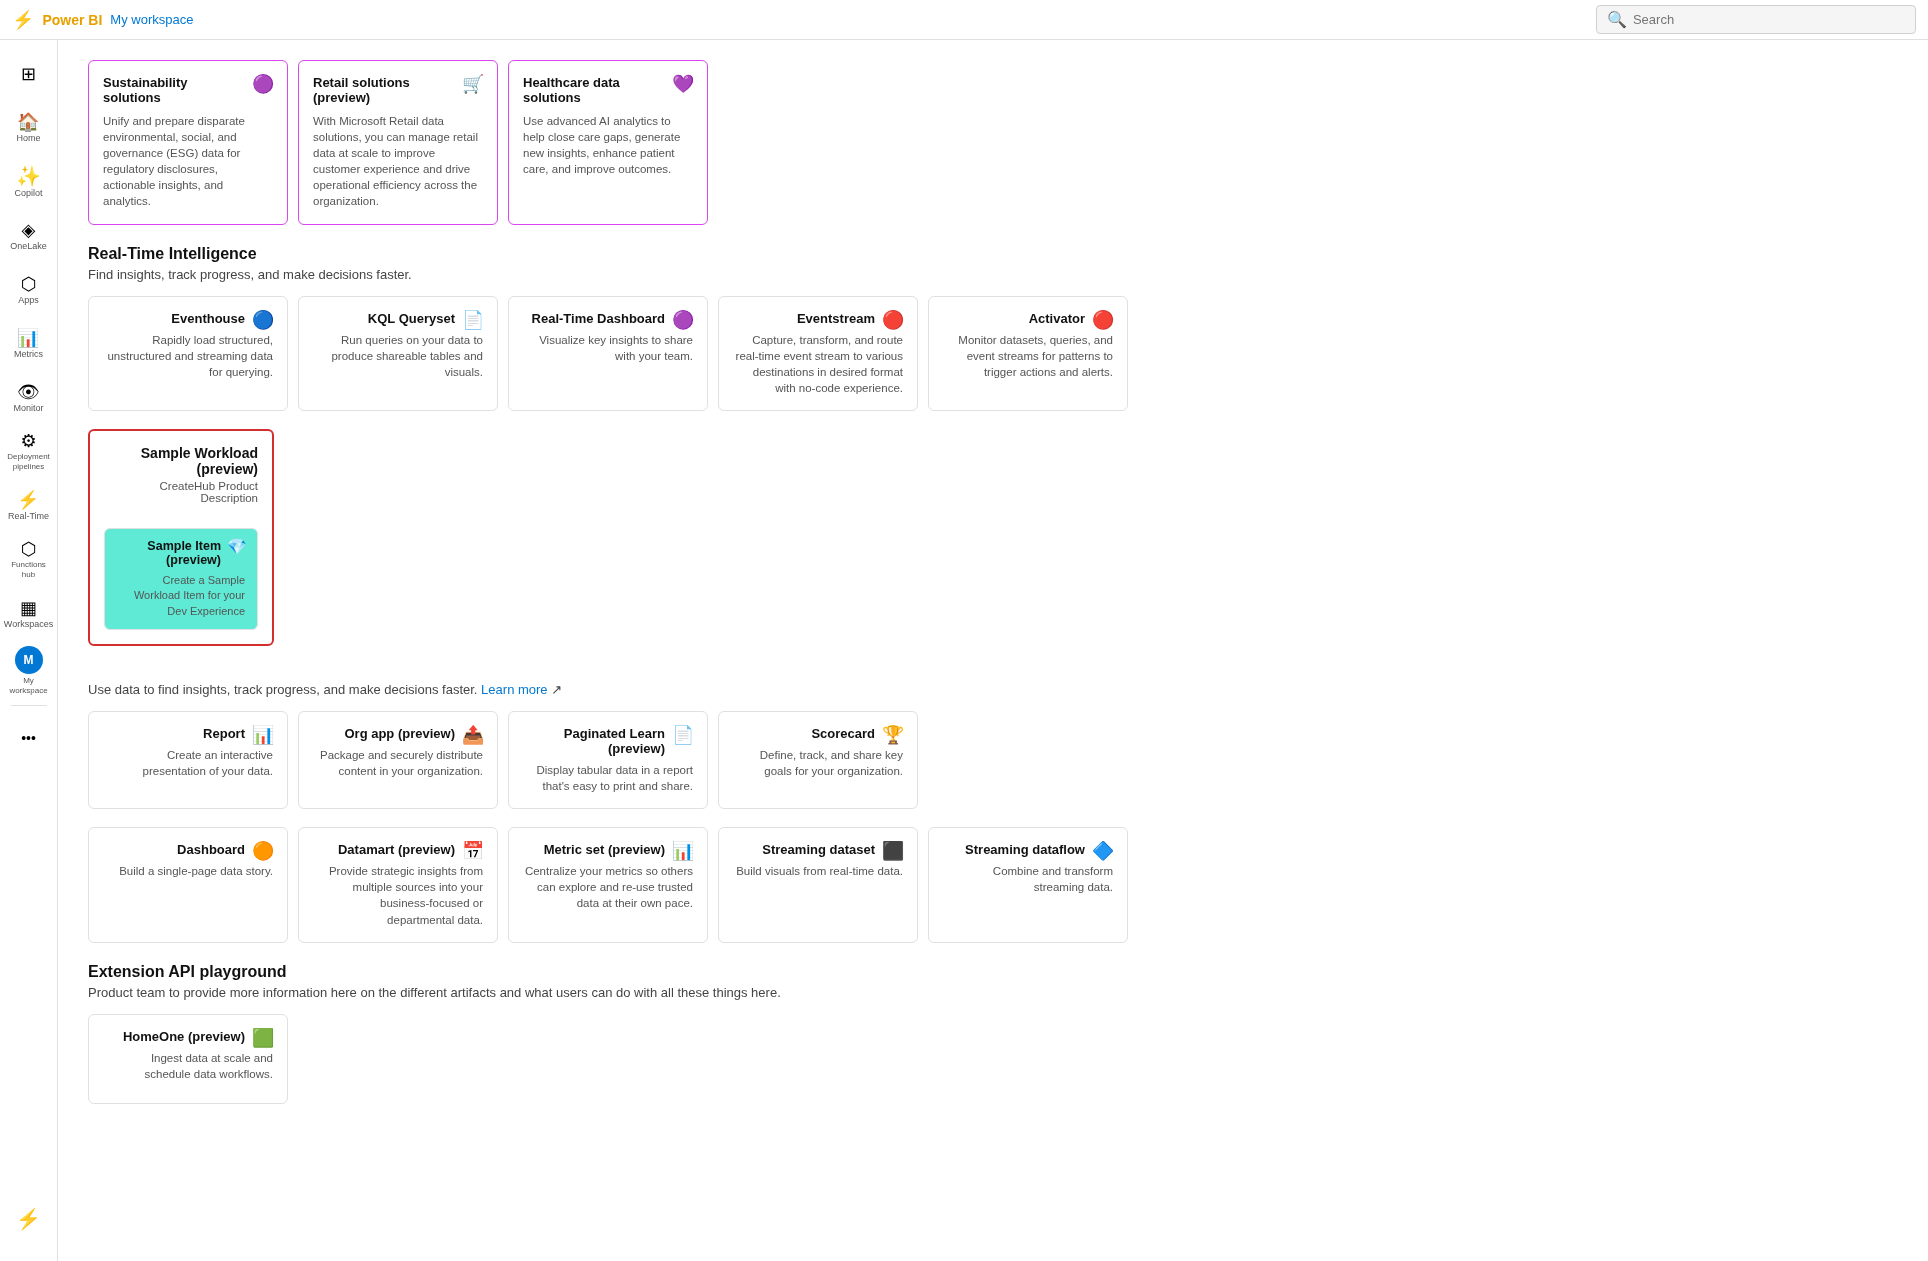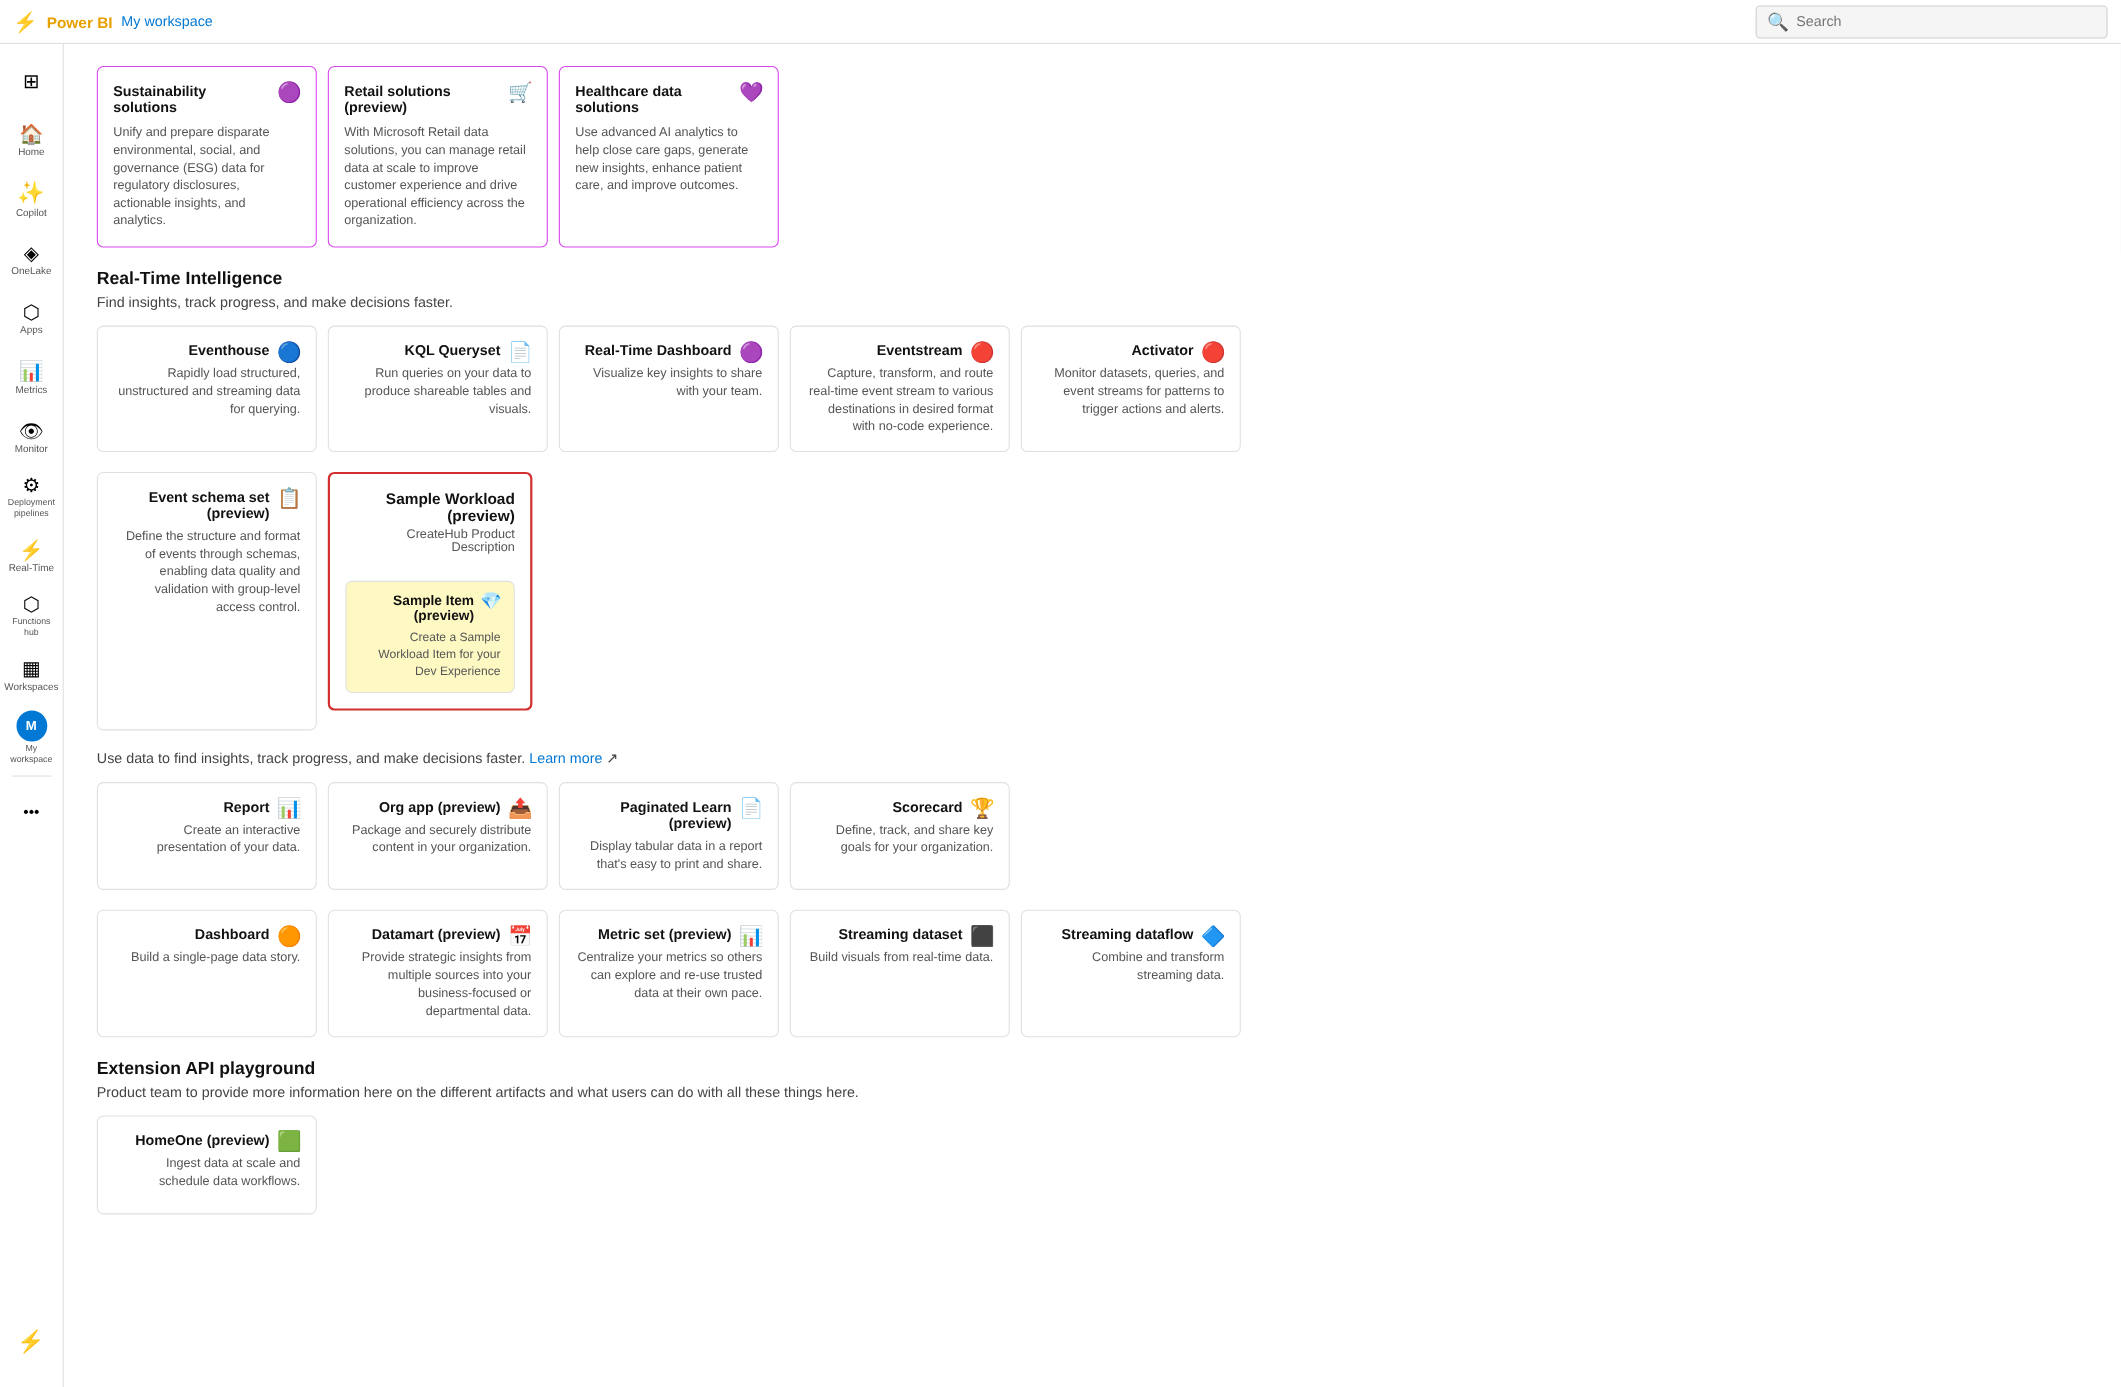--- a/index.html
+++ b/index.html
@@ -149,21 +149,21 @@
     }
     .highlighted-subtitle {
       font-size: 11.5px;
       color: #555;
       margin-bottom: 12px;
     }
     .inner-card {
       border: 1px solid #e0e0e0;
       border-radius: 6px;
       padding: 10px 12px;
-      background: #fef9c3;
+      background: #5eead4;
       position: relative;
       margin-top: 24px;
     }
     .inner-card-title {
       font-size: 12.5px;
       font-weight: 600;
       color: #111;
       margin-bottom: 6px;
       padding-right: 24px;
     }
@@ -324,25 +324,20 @@
         <div class="card-desc">Capture, transform, and route real-time event stream to various destinations in desired format with no-code experience.</div>
         <span class="card-icon">🔴</span>
       </div>
       <div class="card">
         <div class="card-title">Activator</div>
         <div class="card-desc">Monitor datasets, queries, and event streams for patterns to trigger actions and alerts.</div>
         <span class="card-icon">🔴</span>
       </div>
     </div>
     <div class="cards-grid">
-      <div class="card">
-        <div class="card-title">Event schema set (preview)</div>
-        <div class="card-desc">Define the structure and format of events through schemas, enabling data quality and validation with group-level access control.</div>
-        <span class="card-icon">📋</span>
-      </div>
 
       <div class="highlighted-section">
         <div class="highlighted-title">Sample Workload (preview)</div>
         <div class="highlighted-subtitle">CreateHub Product Description</div>
         <div class="inner-card">
           <div class="inner-card-title">Sample Item (preview)</div>
           <div class="inner-card-desc">Create a Sample Workload Item for your Dev Experience</div>
           <span class="inner-card-icon">💎</span>
         </div>
       </div>

